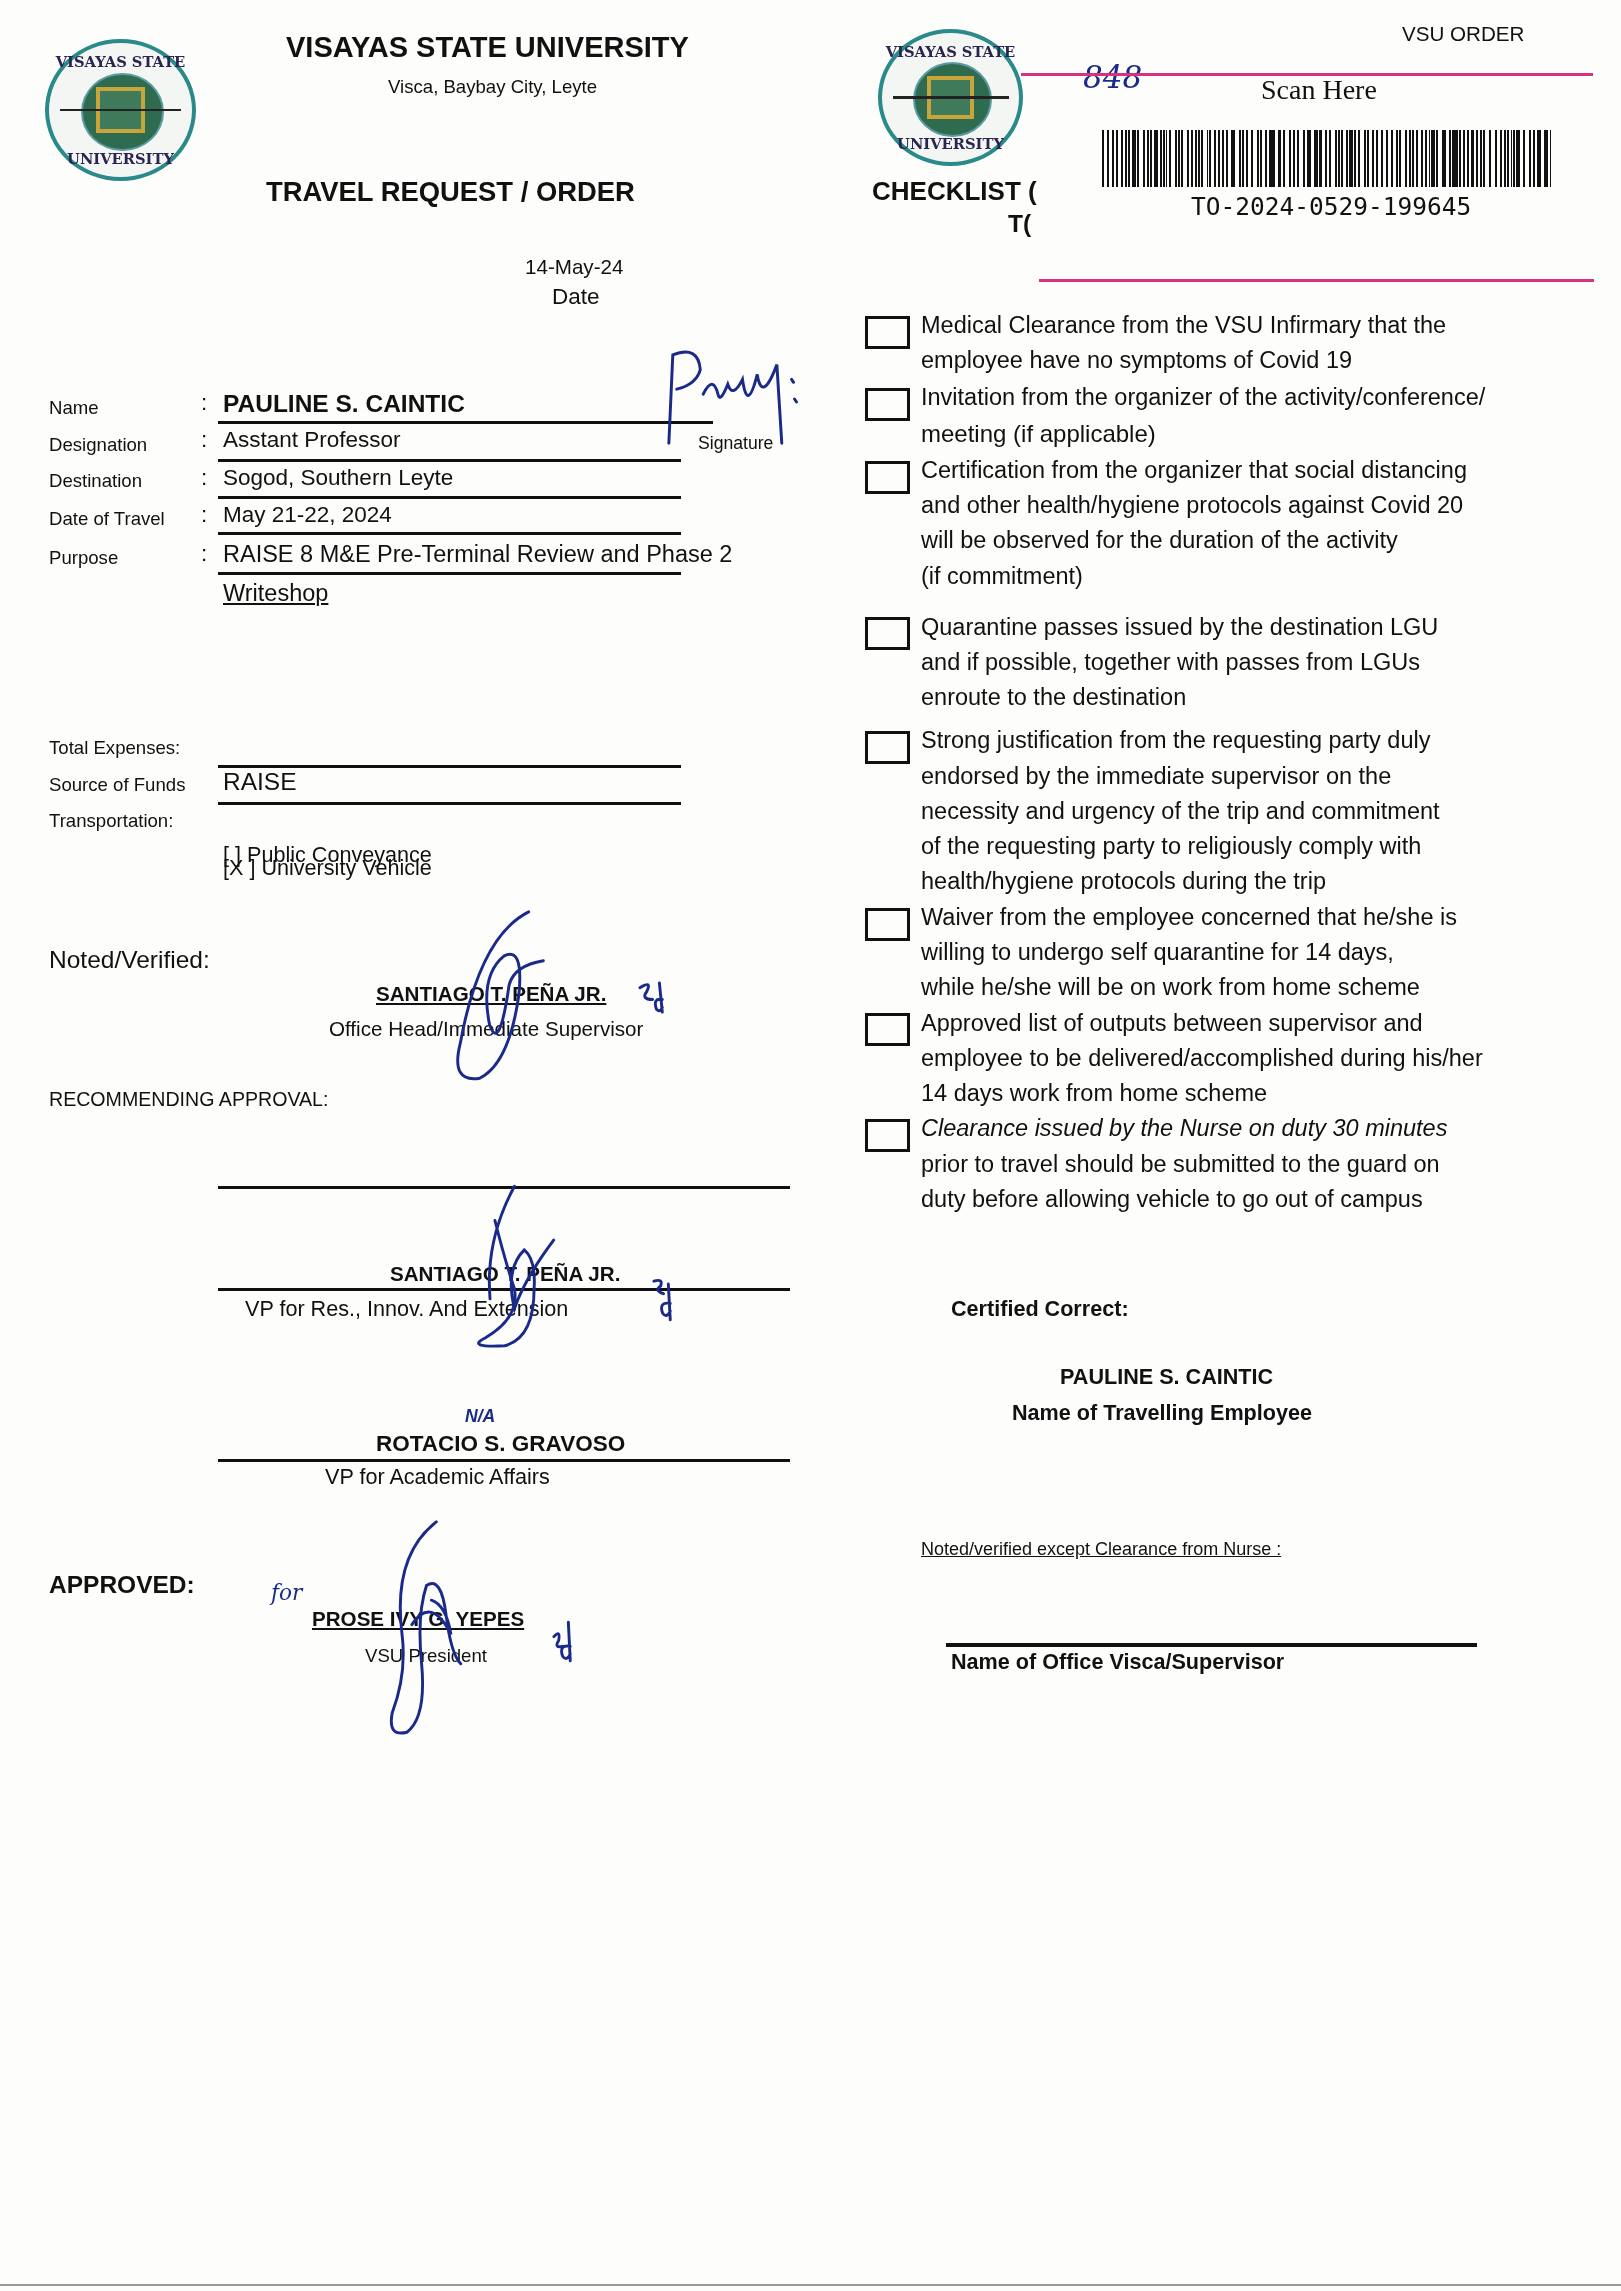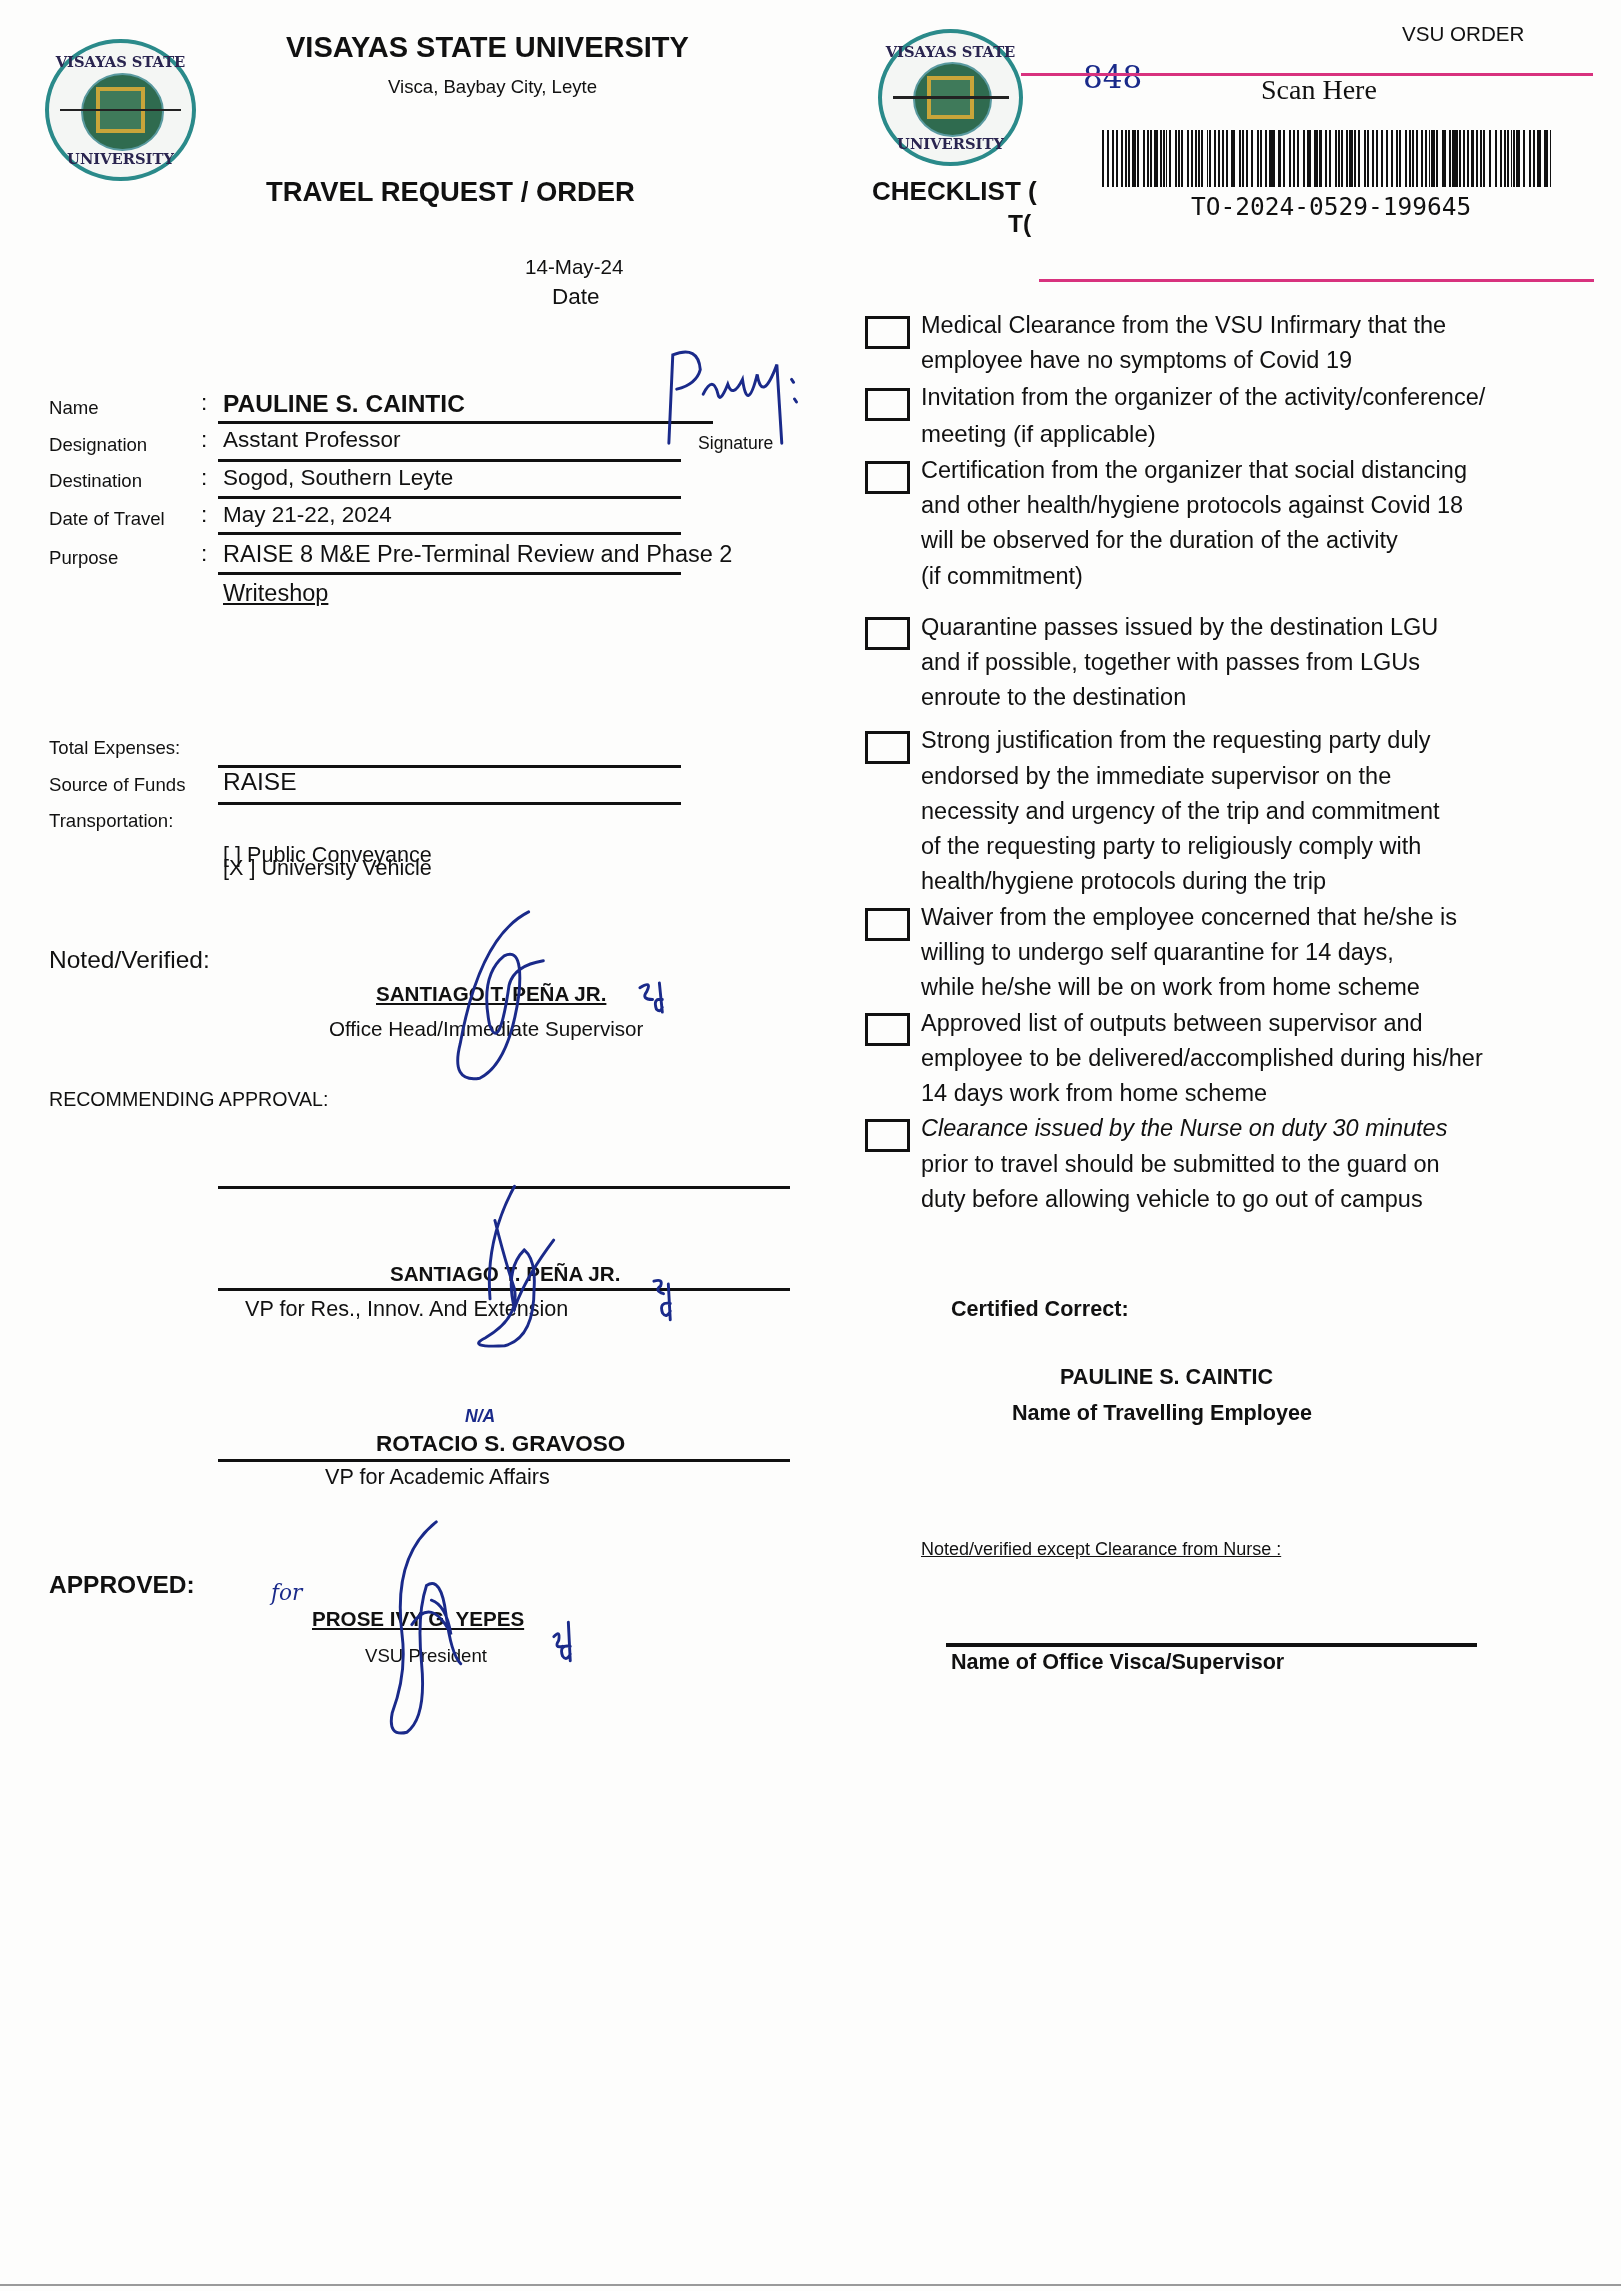--- a/index.html
+++ b/index.html
@@ -128,21 +128,21 @@
 <div class="seal" style="left:878px;top:29px;width:145px;height:137px;">
   <div class="ring"></div>
   <div class="inner"></div>
   <div class="sq"></div>
   <div class="bar"></div>
   <div class="t1">VISAYAS STATE</div>
   <div class="t2">UNIVERSITY</div>
 </div>
 
 <div class="abs" style="left:1402px;top:21.6px;font-size:20.6px;">VSU ORDER</div>
-<div class="abs" style="left:1083px;top:59px;font-size:31px;color:#1a2a8a;font-family:'DejaVu Serif', serif;">848</div>
+<div class="abs" style="left:1083px;top:59px;font-size:31px;color:#1a2a8a;font-style:italic;font-family:'DejaVu Serif', serif;">848</div>
 <div class="pink" style="left:1021px;top:73px;width:572px;"></div>
 <div class="abs" style="left:1261px;top:74px;font-size:28px;font-family:'Liberation Serif', serif;">Scan Here</div>
 <div class="barcode" id="barcode">
     <span style="width: 2px; margin-right: 2.9px;"></span>
     <span style="width: 2px; margin-right: 2.9px;"></span>
     <span style="width: 2px; margin-right: 2px;"></span>
     <span style="width: 2px; margin-right: 3.9px;"></span>
     <span style="width: 2px; margin-right: 2px;"></span>
     <span style="width: 2px; margin-right: 1px;"></span>
     <span style="width: 2px; margin-right: 2px;"></span>
@@ -266,21 +266,21 @@
 
 <div id="checklist">
     <div class="cbox" style="left: 865px; top: 316px;"></div>
     <div class="abs" style="left: 921px; top: 312px; font-size: 23.5px;">Medical Clearance from the VSU Infirmary that the</div>
     <div class="abs" style="left: 921px; top: 347px; font-size: 23.5px;">employee have no symptoms of Covid 19</div>
     <div class="cbox" style="left: 865px; top: 388px;"></div>
     <div class="abs" style="left: 921px; top: 384px; font-size: 23.5px;">Invitation from the organizer of the activity/conference/</div>
     <div class="abs" style="left: 921px; top: 420px; font-size: 24px;">meeting (if applicable)</div>
     <div class="cbox" style="left: 865px; top: 461px;"></div>
     <div class="abs" style="left: 921px; top: 457px; font-size: 23.5px;">Certification from the organizer that social distancing</div>
-    <div class="abs" style="left: 921px; top: 492px; font-size: 23.5px;">and other health/hygiene protocols against Covid 18</div>
+    <div class="abs" style="left: 921px; top: 492px; font-size: 23.5px;">and other health/hygiene protocols against Covid 20</div>
     <div class="abs" style="left: 921px; top: 527px; font-size: 23.5px;">will be observed for the duration of the activity</div>
     <div class="abs" style="left: 921px; top: 563px; font-size: 23.5px;"> (if commitment)</div>
     <div class="cbox" style="left: 865px; top: 617px;"></div>
     <div class="abs" style="left: 921px; top: 614px; font-size: 23.5px;">Quarantine passes issued by the destination LGU</div>
     <div class="abs" style="left: 921px; top: 649px; font-size: 23.5px;">and if possible, together with passes from LGUs</div>
     <div class="abs" style="left: 921px; top: 684px; font-size: 23.5px;">enroute to the destination</div>
     <div class="cbox" style="left: 865px; top: 731px;"></div>
     <div class="abs" style="left: 921px; top: 727px; font-size: 23.5px;">Strong justification from the requesting party duly</div>
     <div class="abs" style="left: 921px; top: 763px; font-size: 23.5px;">endorsed by the immediate supervisor on the</div>
     <div class="abs" style="left: 921px; top: 798px; font-size: 23.5px;">necessity and urgency of the trip and commitment</div>

